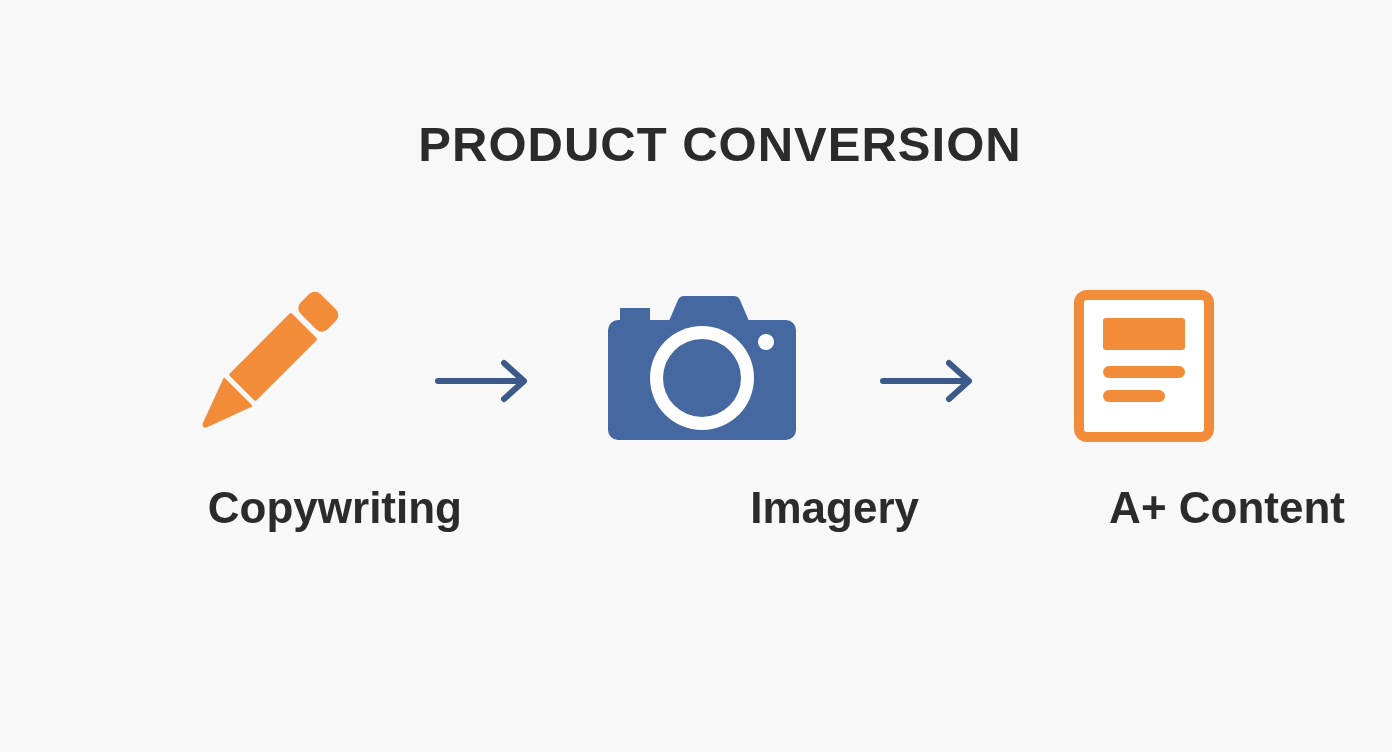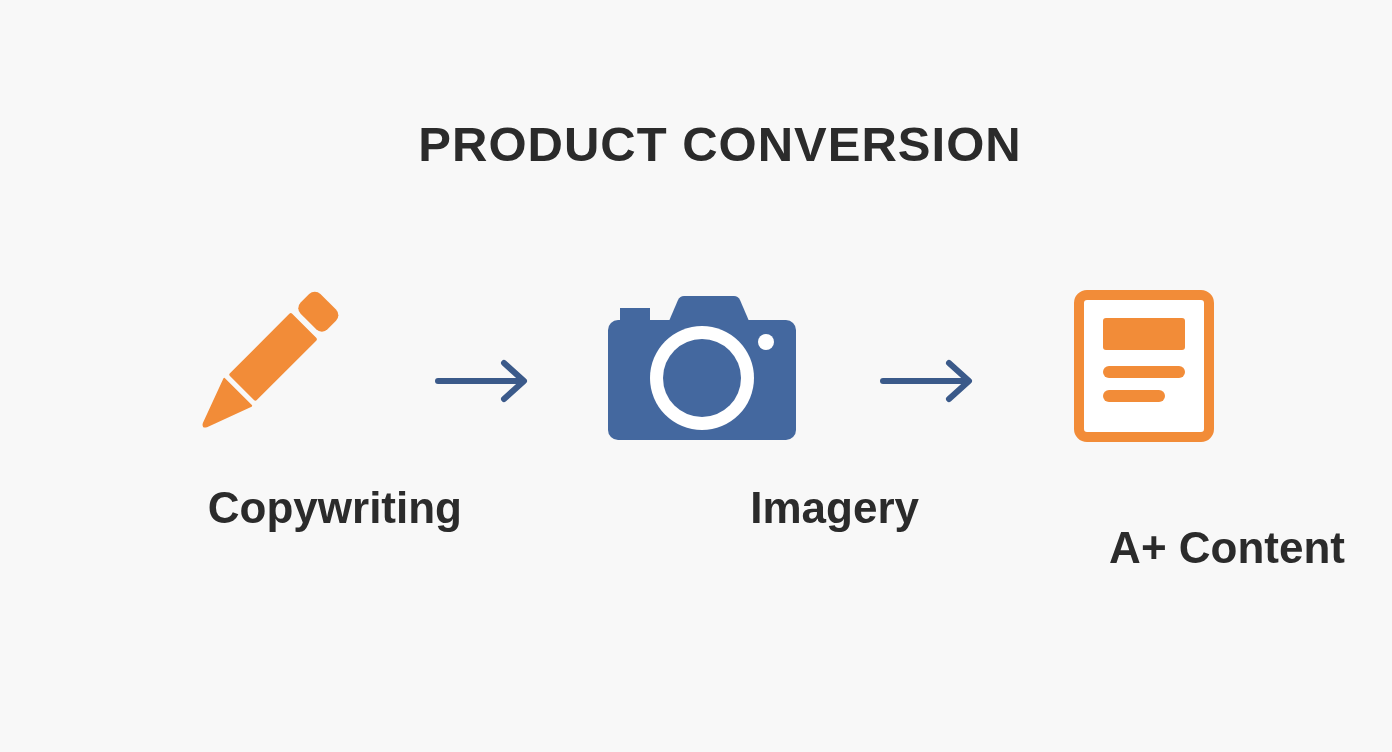--- a/index.html
+++ b/index.html
@@ -95,15 +95,15 @@
 
   <svg class="icon" style="left:1072px; top:288px;" width="144" height="156" viewBox="0 0 144 156">
     <rect x="7" y="7" width="130" height="142" rx="8" ry="8" fill="#ffffff" stroke="#f28c38" stroke-width="10"></rect>
     <rect x="31" y="30" width="82" height="32" rx="3" ry="3" fill="#f28c38"></rect>
     <rect x="31" y="78" width="82" height="12" rx="6" ry="6" fill="#f28c38"></rect>
     <rect x="31" y="102" width="62" height="12" rx="6" ry="6" fill="#f28c38"></rect>
   </svg>
 
   <div class="label" style="left:62px;">Copywriting</div>
   <div class="label" style="left:519px;">Imagery</div>
-  <div class="label" style="left:945px;margin-top:40px;">A+ Content</div>
+  <div class="label" style="left:945px;">A+ Content</div>
 
 </div>
 
 </body></html>

